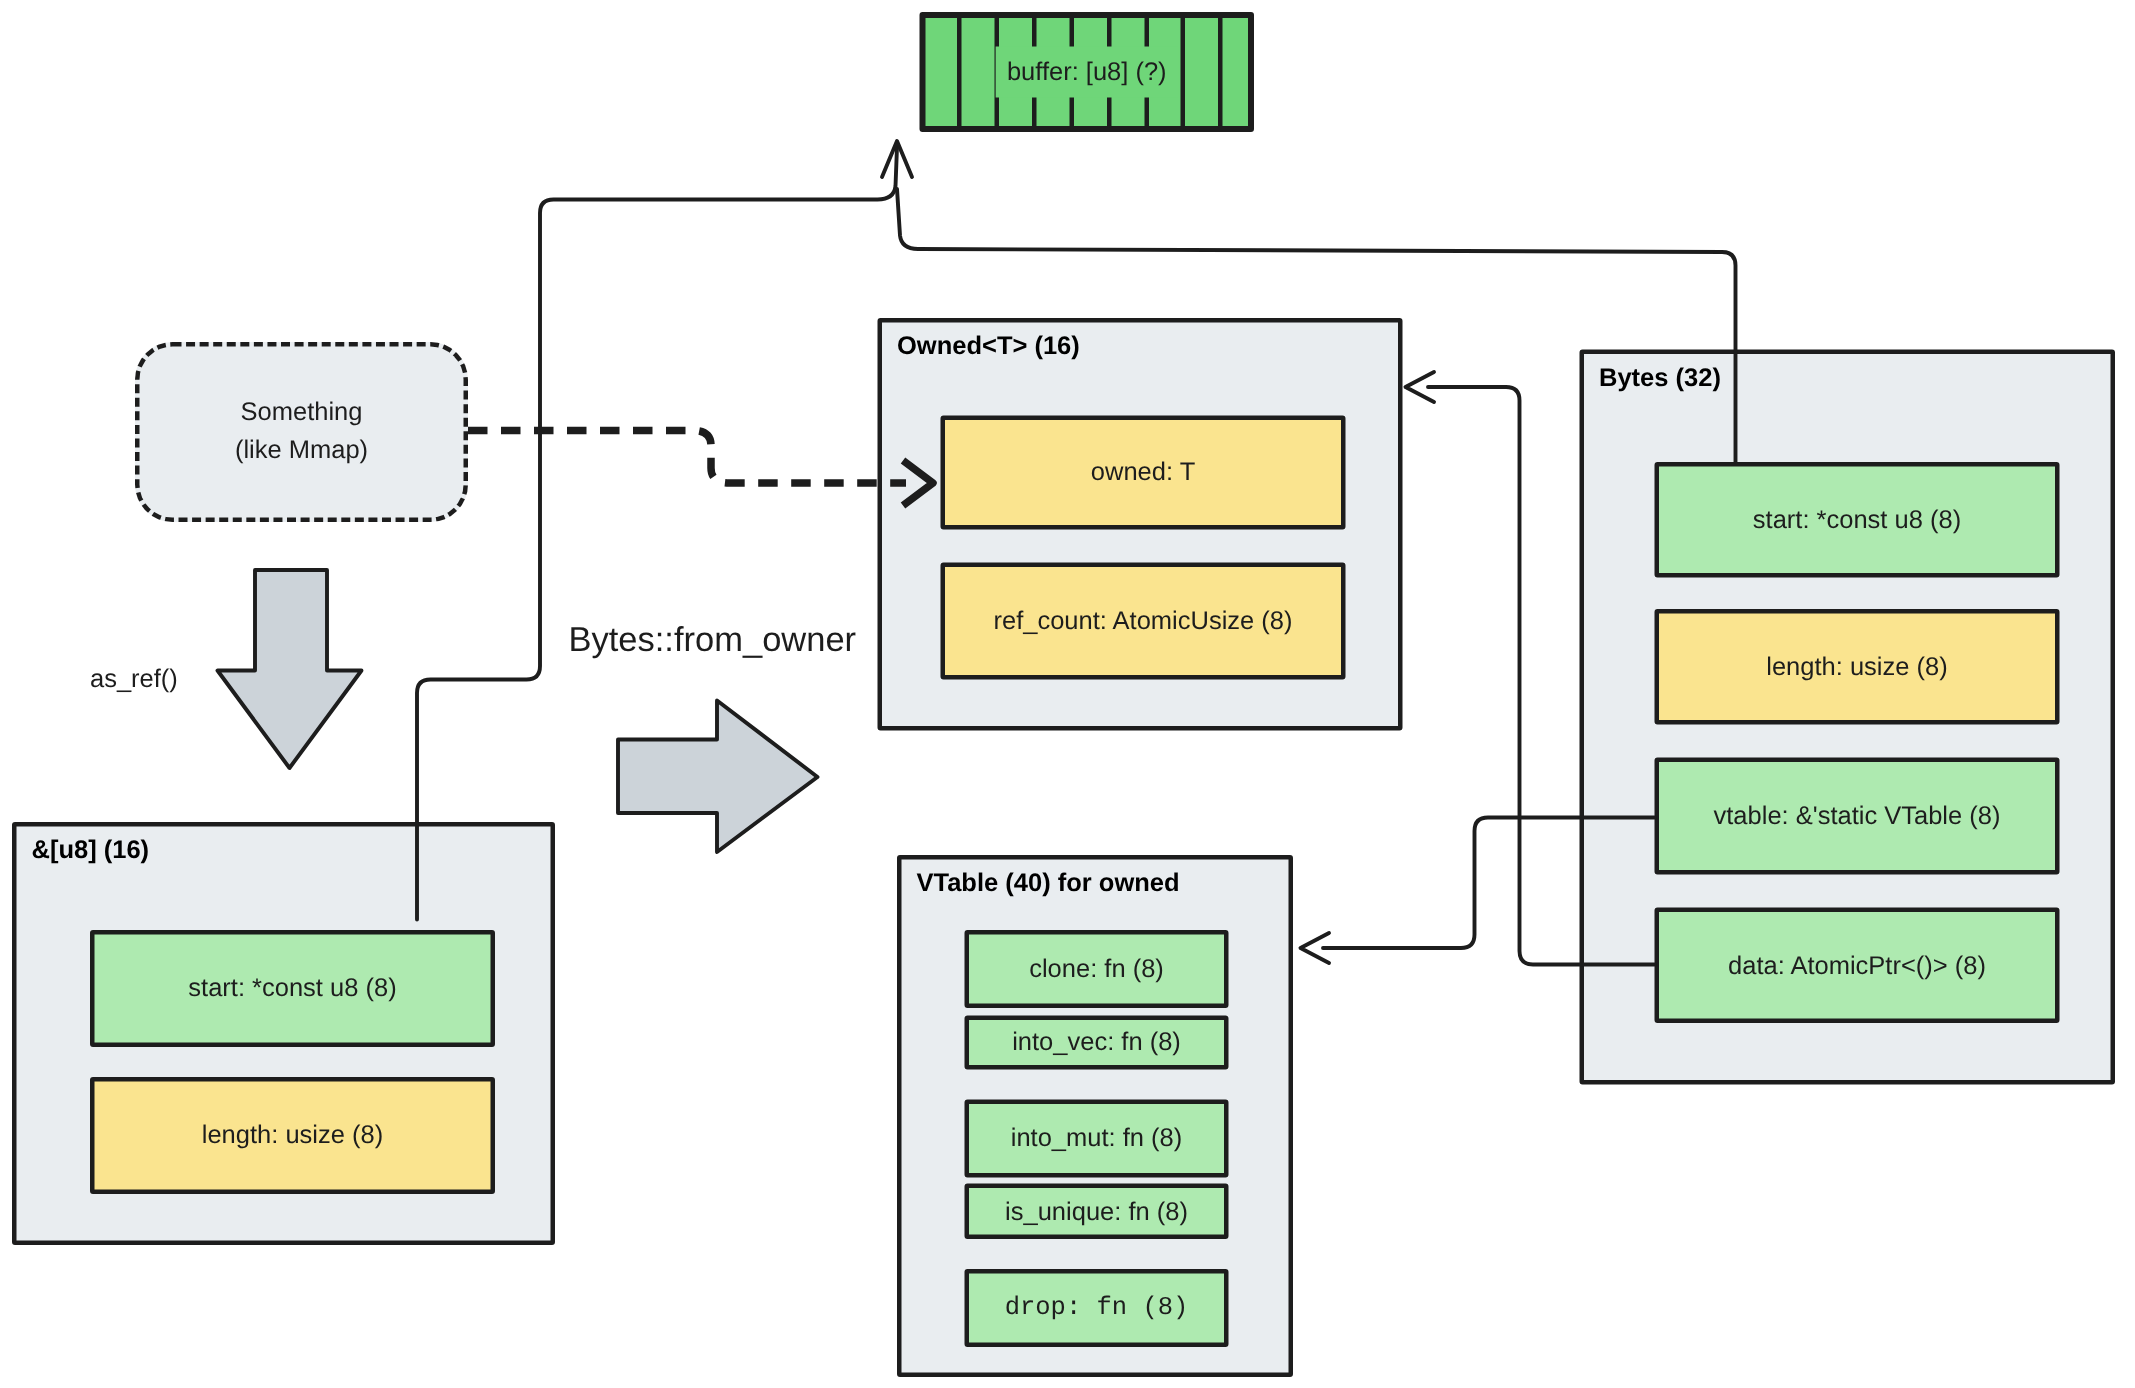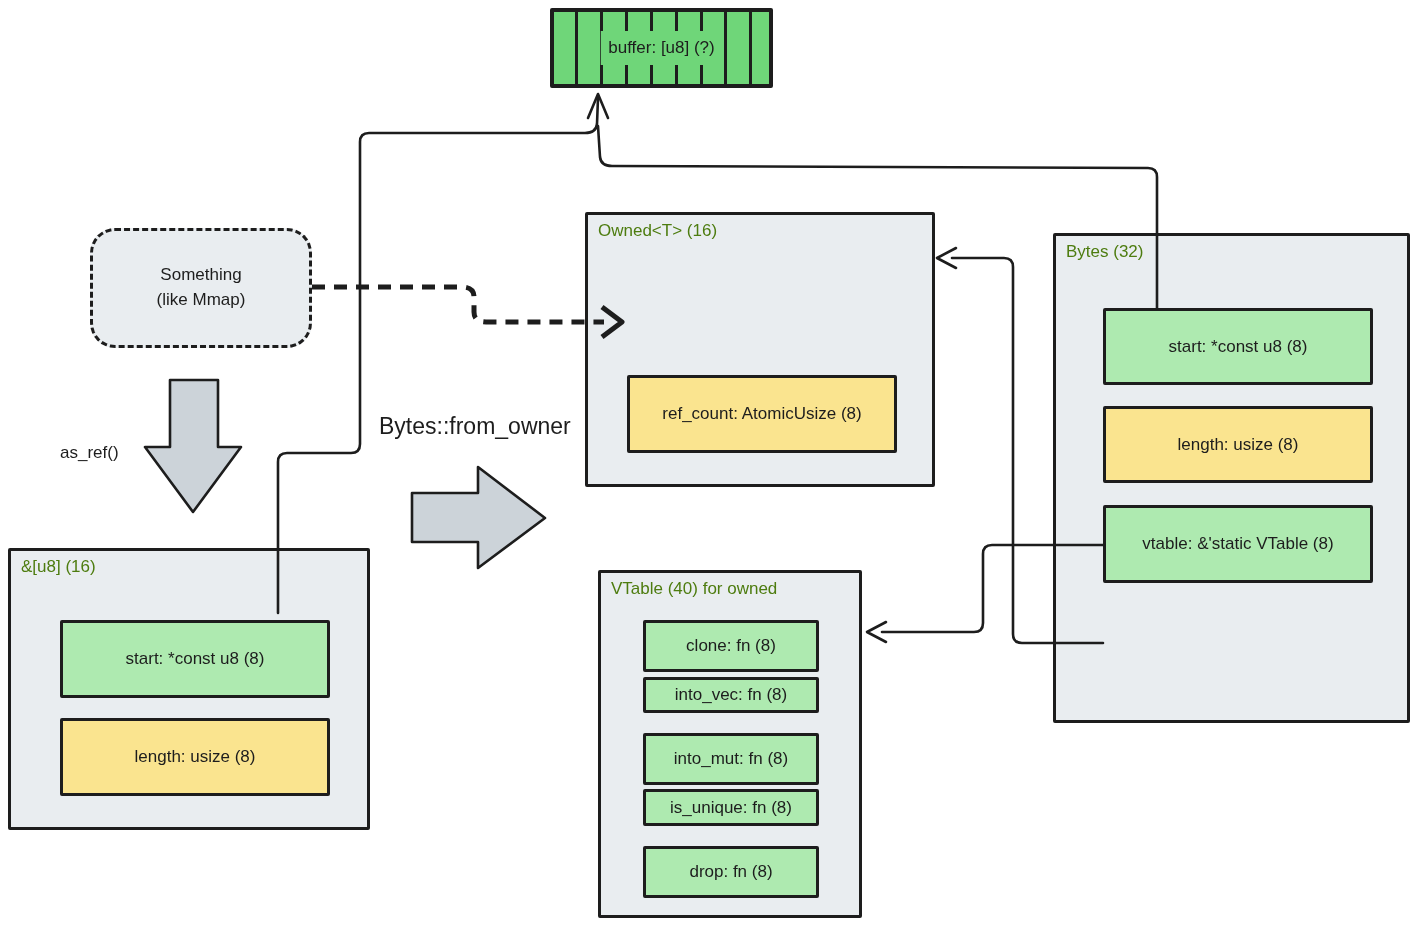--- a/index.html
+++ b/index.html
@@ -15,22 +15,23 @@
     position:absolute;
     background:#e9edf0;
     border:3px solid #1d1d1d;
     border-radius:2px;
     box-sizing:border-box;
   }
   .box-title{
     position:absolute;
     top:6px;left:10px;
     font-size:17px;
-    color:#4d7c0f;
+    color:#000000;
     white-space:nowrap;
+    font-weight:bold;
   }
   .field{
     position:absolute;
     border:3px solid #1d1d1d;
     border-radius:2px;
     box-sizing:border-box;
     display:flex;align-items:center;justify-content:center;
     font-size:17px;
     white-space:nowrap;
   }
@@ -39,21 +40,21 @@
   .dashed-box{
     position:absolute;
     background:#e9edf0;
     border:3px dashed #1d1d1d;
     box-sizing:border-box;
     display:flex;flex-direction:column;align-items:center;justify-content:center;
     font-size:17px;line-height:1.45;
   }
   #buffer{
     position:absolute;
-    left:550px;top:8px;width:223px;height:80px;
+    left:613px;top:8px;width:223px;height:80px;
     background:#6fd679;
     border:4px solid #1d1d1d;
     border-radius:2px;
     box-sizing:border-box;
   }
   .tick{
     position:absolute;top:0;bottom:0;width:3px;
     background:#1d1d1d;
   }
   #buffer-label{
@@ -95,43 +96,45 @@
   </div>
 
   <div class="dashed-box" style="left:90px;top:228px;width:222px;height:120px;border-radius:25px;">
     <span>Something</span>
     <span>(like Mmap)</span>
   </div>
 
   <div class="box" style="left:585px;top:212px;width:350px;height:275px;">
     <span class="box-title">Owned&lt;T&gt; (16)</span>
   </div>
+  <div class="field yellow" style="left:627px;top:277px;width:270px;height:76px;">owned: T</div>
   <div class="field yellow" style="left:627px;top:375px;width:270px;height:78px;">ref_count: AtomicUsize (8)</div>
 
   <div class="box" style="left:1053px;top:233px;width:357px;height:490px;">
     <span class="box-title">Bytes (32)</span>
   </div>
   <div class="field green" style="left:1103px;top:308px;width:270px;height:77px;">start: *const u8 (8)</div>
   <div class="field yellow" style="left:1103px;top:406px;width:270px;height:77px;">length: usize (8)</div>
   <div class="field green" style="left:1103px;top:505px;width:270px;height:78px;">vtable: &amp;'static VTable (8)</div>
+  <div class="field green" style="left:1103px;top:605px;width:270px;height:77px;">data: AtomicPtr&lt;()&gt; (8)</div>
 
   <div class="box" style="left:8px;top:548px;width:362px;height:282px;">
     <span class="box-title">&amp;[u8] (16)</span>
   </div>
   <div class="field green" style="left:60px;top:620px;width:270px;height:78px;">start: *const u8 (8)</div>
   <div class="field yellow" style="left:60px;top:718px;width:270px;height:78px;">length: usize (8)</div>
 
   <div class="box" style="left:598px;top:570px;width:264px;height:348px;">
     <span class="box-title">VTable (40) for owned</span>
   </div>
   <div class="field green" style="left:643px;top:620px;width:176px;height:52px;">clone: fn (8)</div>
   <div class="field green" style="left:643px;top:677px;width:176px;height:36px;">into_vec: fn (8)</div>
   <div class="field green" style="left:643px;top:733px;width:176px;height:52px;">into_mut: fn (8)</div>
   <div class="field green" style="left:643px;top:789px;width:176px;height:37px;">is_unique: fn (8)</div>
-  <div class="field green" style="left:643px;top:846px;width:176px;height:52px;">drop: fn (8)</div>
+  <div class="field green" style="left:643px;top:846px;width:176px;height:52px;font-family:Liberation Mono, monospace;">drop: fn (8)</div>
 
   <div class="float-label" style="left:60px;top:443px;">as_ref()</div>
   <div class="float-label" style="left:379px;top:413px;font-size:23px;">Bytes::from_owner</div>
 
   <svg id="connectors" width="1423" height="925" viewBox="0 0 1423 925">
     <g fill="none" stroke="#1d1d1d" stroke-width="2.6" stroke-linecap="round" stroke-linejoin="round">
 
       <path d="M 278 613 L 278 462 Q 278 453 287 453 L 351 453 Q 360 453 360 444 L 360 142 Q 360 133 369 133 L 585 133 Q 596 133 597 124 L 598 98"></path>
       <polyline points="588,118 598,94 608,118"></polyline>
 

